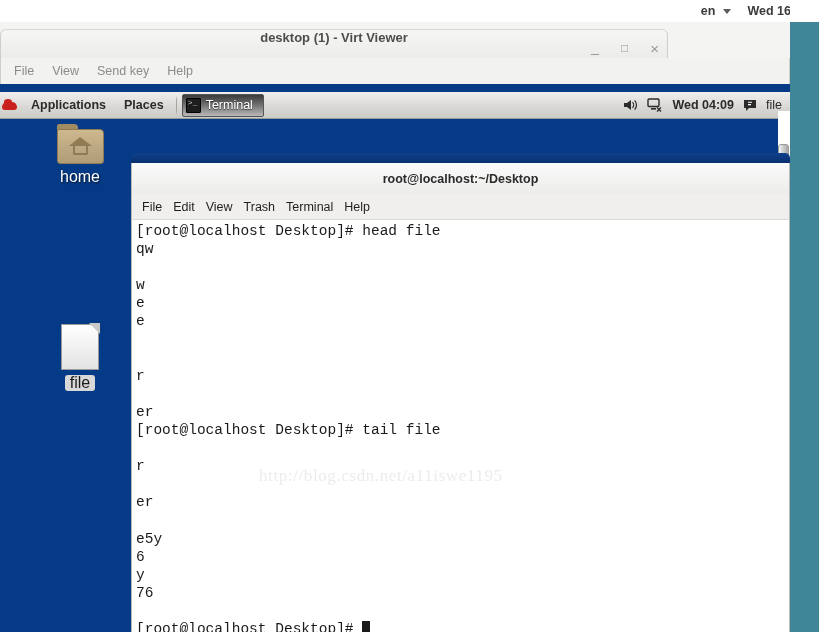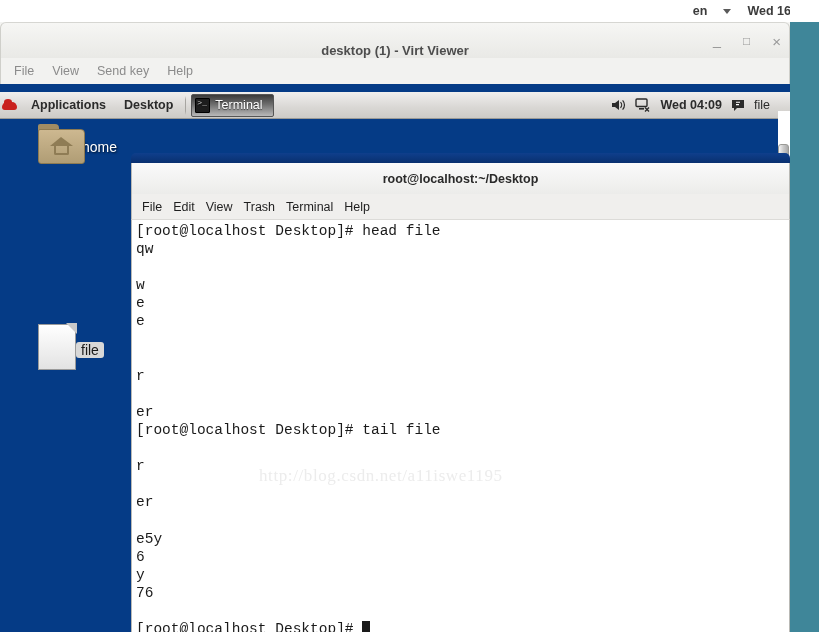--- a/index.html
+++ b/index.html
@@ -12,40 +12,40 @@
   #screen { position: relative; width: 819px; height: 632px; overflow: hidden; }
 
   
   .host-topbar {
     position: absolute; left: 0; top: 0; width: 819px; height: 22px;
     background: #ffffff;
     display: flex; align-items: center; justify-content: flex-end;
     padding-right: 10px;
     font-size: 12.5px; color: #3b3b3b;
   }
-  .host-topbar .kb { display: flex; align-items: center; gap: 16px; margin-right: 16px; font-weight: bold; }
+  .host-topbar .kb { display: flex; align-items: center; gap: 8px; margin-right: 16px; font-weight: bold; }
   .host-topbar .tri {
     width: 0; height: 0; border-left: 4px solid transparent;
     border-right: 4px solid transparent; border-top: 5px solid #5a5a5a;
   }
   .host-topbar .clock { font-weight: bold; }
 
   
   .vv-window {
     position: absolute; left: 0px; top: 22px; width: 790px; height: 610px;
     background: #f4f4f2;
   }
   .vv-titlebar {
-    position: absolute; left: 0; top: 0; width: 790px; height: 36px;
+    position: absolute; left: 0; top: 7px; width: 668px; height: 36px;
     background: linear-gradient(#f6f6f4, #e9e9e6);
     border-top: 1px solid #d6d6d2;
     border-left: 1px solid #cfcfca;
     border-right: 1px solid #cfcfca;
     border-top-left-radius: 6px; border-top-right-radius: 6px;
-    display: flex; align-items: flex-end; justify-content: center;
+    display: flex; align-items: flex-start; justify-content: center;
   }
   .vv-title { font-size: 13px; font-weight: bold; color: #4d4d4d; }
   .vv-ctrls {
     position: absolute; right: 8px; top: 0; height: 36px;
     display: flex; align-items: center; gap: 22px;
     color: #9a9a9a; font-size: 14px;
   }
   .vv-ctrls span { cursor: default; line-height: 1; display: inline-block; }
   .vv-min { font-size: 15px; position: relative; top: 4px; }
   .vv-max { font-size: 12px; }
@@ -102,30 +102,30 @@
   }
   .term-ico {
     width: 15px; height: 15px; background: #1d1d1d;
     border: 1px solid #000; border-radius: 1px;
     color: #cfcfcf; font-size: 8px; font-family: "Liberation Mono", monospace;
     display: flex; align-items: flex-start; justify-content: flex-start;
     padding-left: 1px; line-height: 8px; overflow: hidden;
   }
   .g-panel-right {
     margin-left: auto; display: flex; align-items: center; gap: 9px;
-    padding-right: 20px; font-size: 12.5px; color: #2b2b2b;
+    padding-right: 8px; font-size: 12.5px; color: #2b2b2b;
   }
   .g-panel-right .pclock { font-weight: bold; }
   .ico { display: inline-flex; align-items: center; }
 
   
   .dicon {
     position: absolute; width: 84px;
-    display: flex; flex-direction: row; align-items: center;
-    font-size: 14px; color: #ffffff;
+    display: flex; flex-direction: column; align-items: center;
+    font-size: 16px; color: #ffffff;
     text-shadow: 1px 1px 2px rgba(0,0,0,0.7);
   }
   .dicon .lbl { margin-top: 5px; padding: 1px 5px; border-radius: 3px; line-height: 14px; }
   .dicon.sel .lbl { background: #d8d8d8; color: #1a1a1a; text-shadow: none; }
 
   .ic-home { position: relative; width: 47px; height: 40px; }
   .ic-home .tab {
     position: absolute; left: 0; top: 0; width: 21px; height: 7px;
     background: #a08c63; border-radius: 2px 4px 0 0;
   }
@@ -282,21 +282,21 @@
 
     <div class="guest">
 
       <div class="g-panel">
         <div class="g-panel-left">
           <div class="rh-logo">
             <div class="dot"></div>
               <div class="hat"></div>
           </div>
           <div class="g-menu">Applications</div>
-          <div class="g-menu">Desktop</div>
+          <div class="g-menu">Places</div>
           <div class="g-sep"></div>
           <div class="task-btn">
             <span class="term-ico">&gt;_</span>
             <span>Terminal</span>
           </div>
         </div>
         <div class="g-panel-right">
           <span class="ico">
             <svg width="15" height="14" viewBox="0 0 15 14">
               <path d="M1 5h3l4-3v10l-4-3H1z" fill="#2b2b2b"></path>

